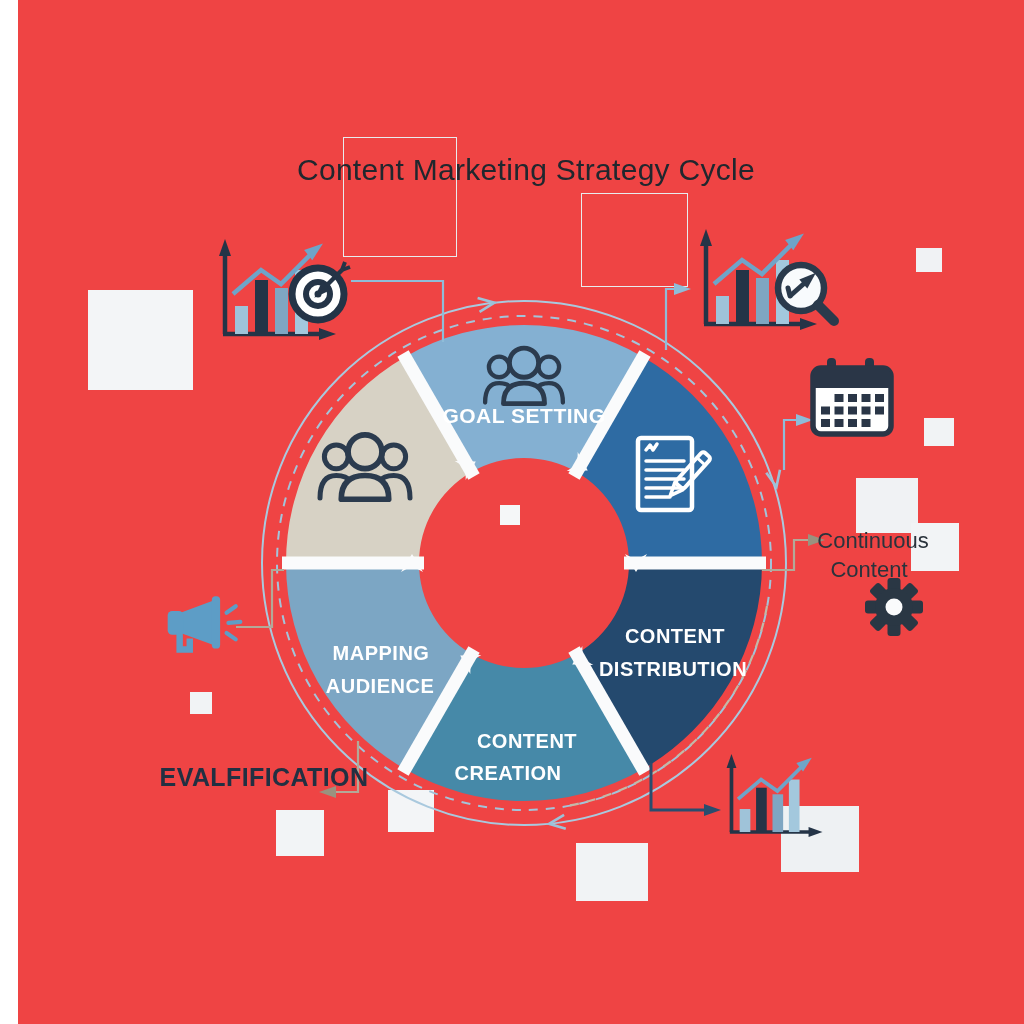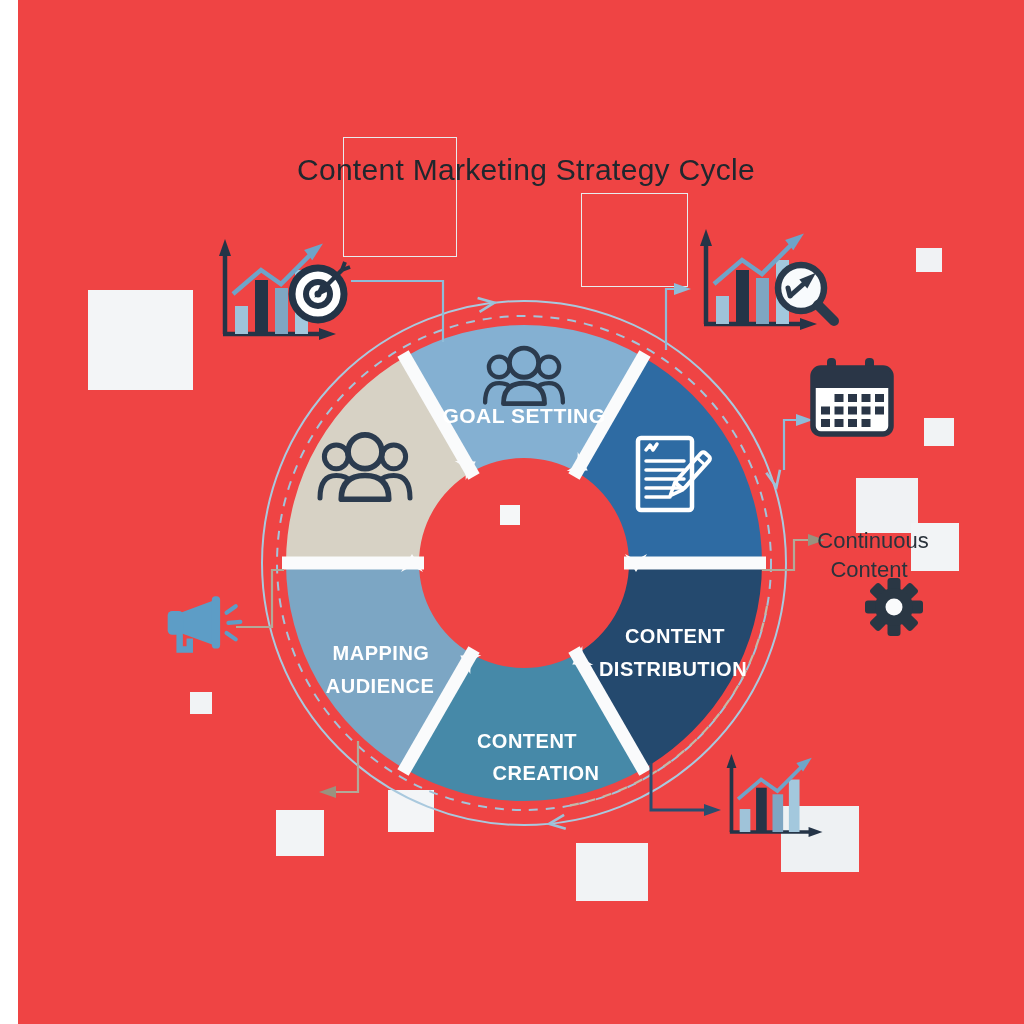--- a/index.html
+++ b/index.html
@@ -209,20 +209,21 @@
       </g>
     </g>
   </svg>
 
   <div class="lbl title" style="left:508px;top:170px;">Content Marketing Strategy Cycle</div>
 
   <div class="lbl seg-label" style="left:506px;top:416px;font-size:21px;">GOAL SETTING</div>
   <div class="lbl seg-label" style="left:657px;top:636px;">CONTENT</div>
   <div class="lbl seg-label" style="left:655px;top:669px;">DISTRIBUTION</div>
   <div class="lbl seg-label" style="left:509px;top:741px;">CONTENT</div>
-  <div class="lbl seg-label" style="left:528px;top:773px;">CREATION</div>
+  <div class="lbl seg-label" style="left:490px;top:773px;">CREATION</div>
   <div class="lbl seg-label" style="left:363px;top:653px;">MAPPING</div>
   <div class="lbl seg-label" style="left:362px;top:686px;">AUDIENCE</div>
 
   <div class="lbl side-label" style="left:855px;top:541px;">Continuous</div>
   <div class="lbl side-label" style="left:851px;top:570px;">Content</div>
+  <div class="lbl eval-label" style="left:246px;top:777px;">EVALFIFICATION</div>
 
 </div>
 
 </body></html>

